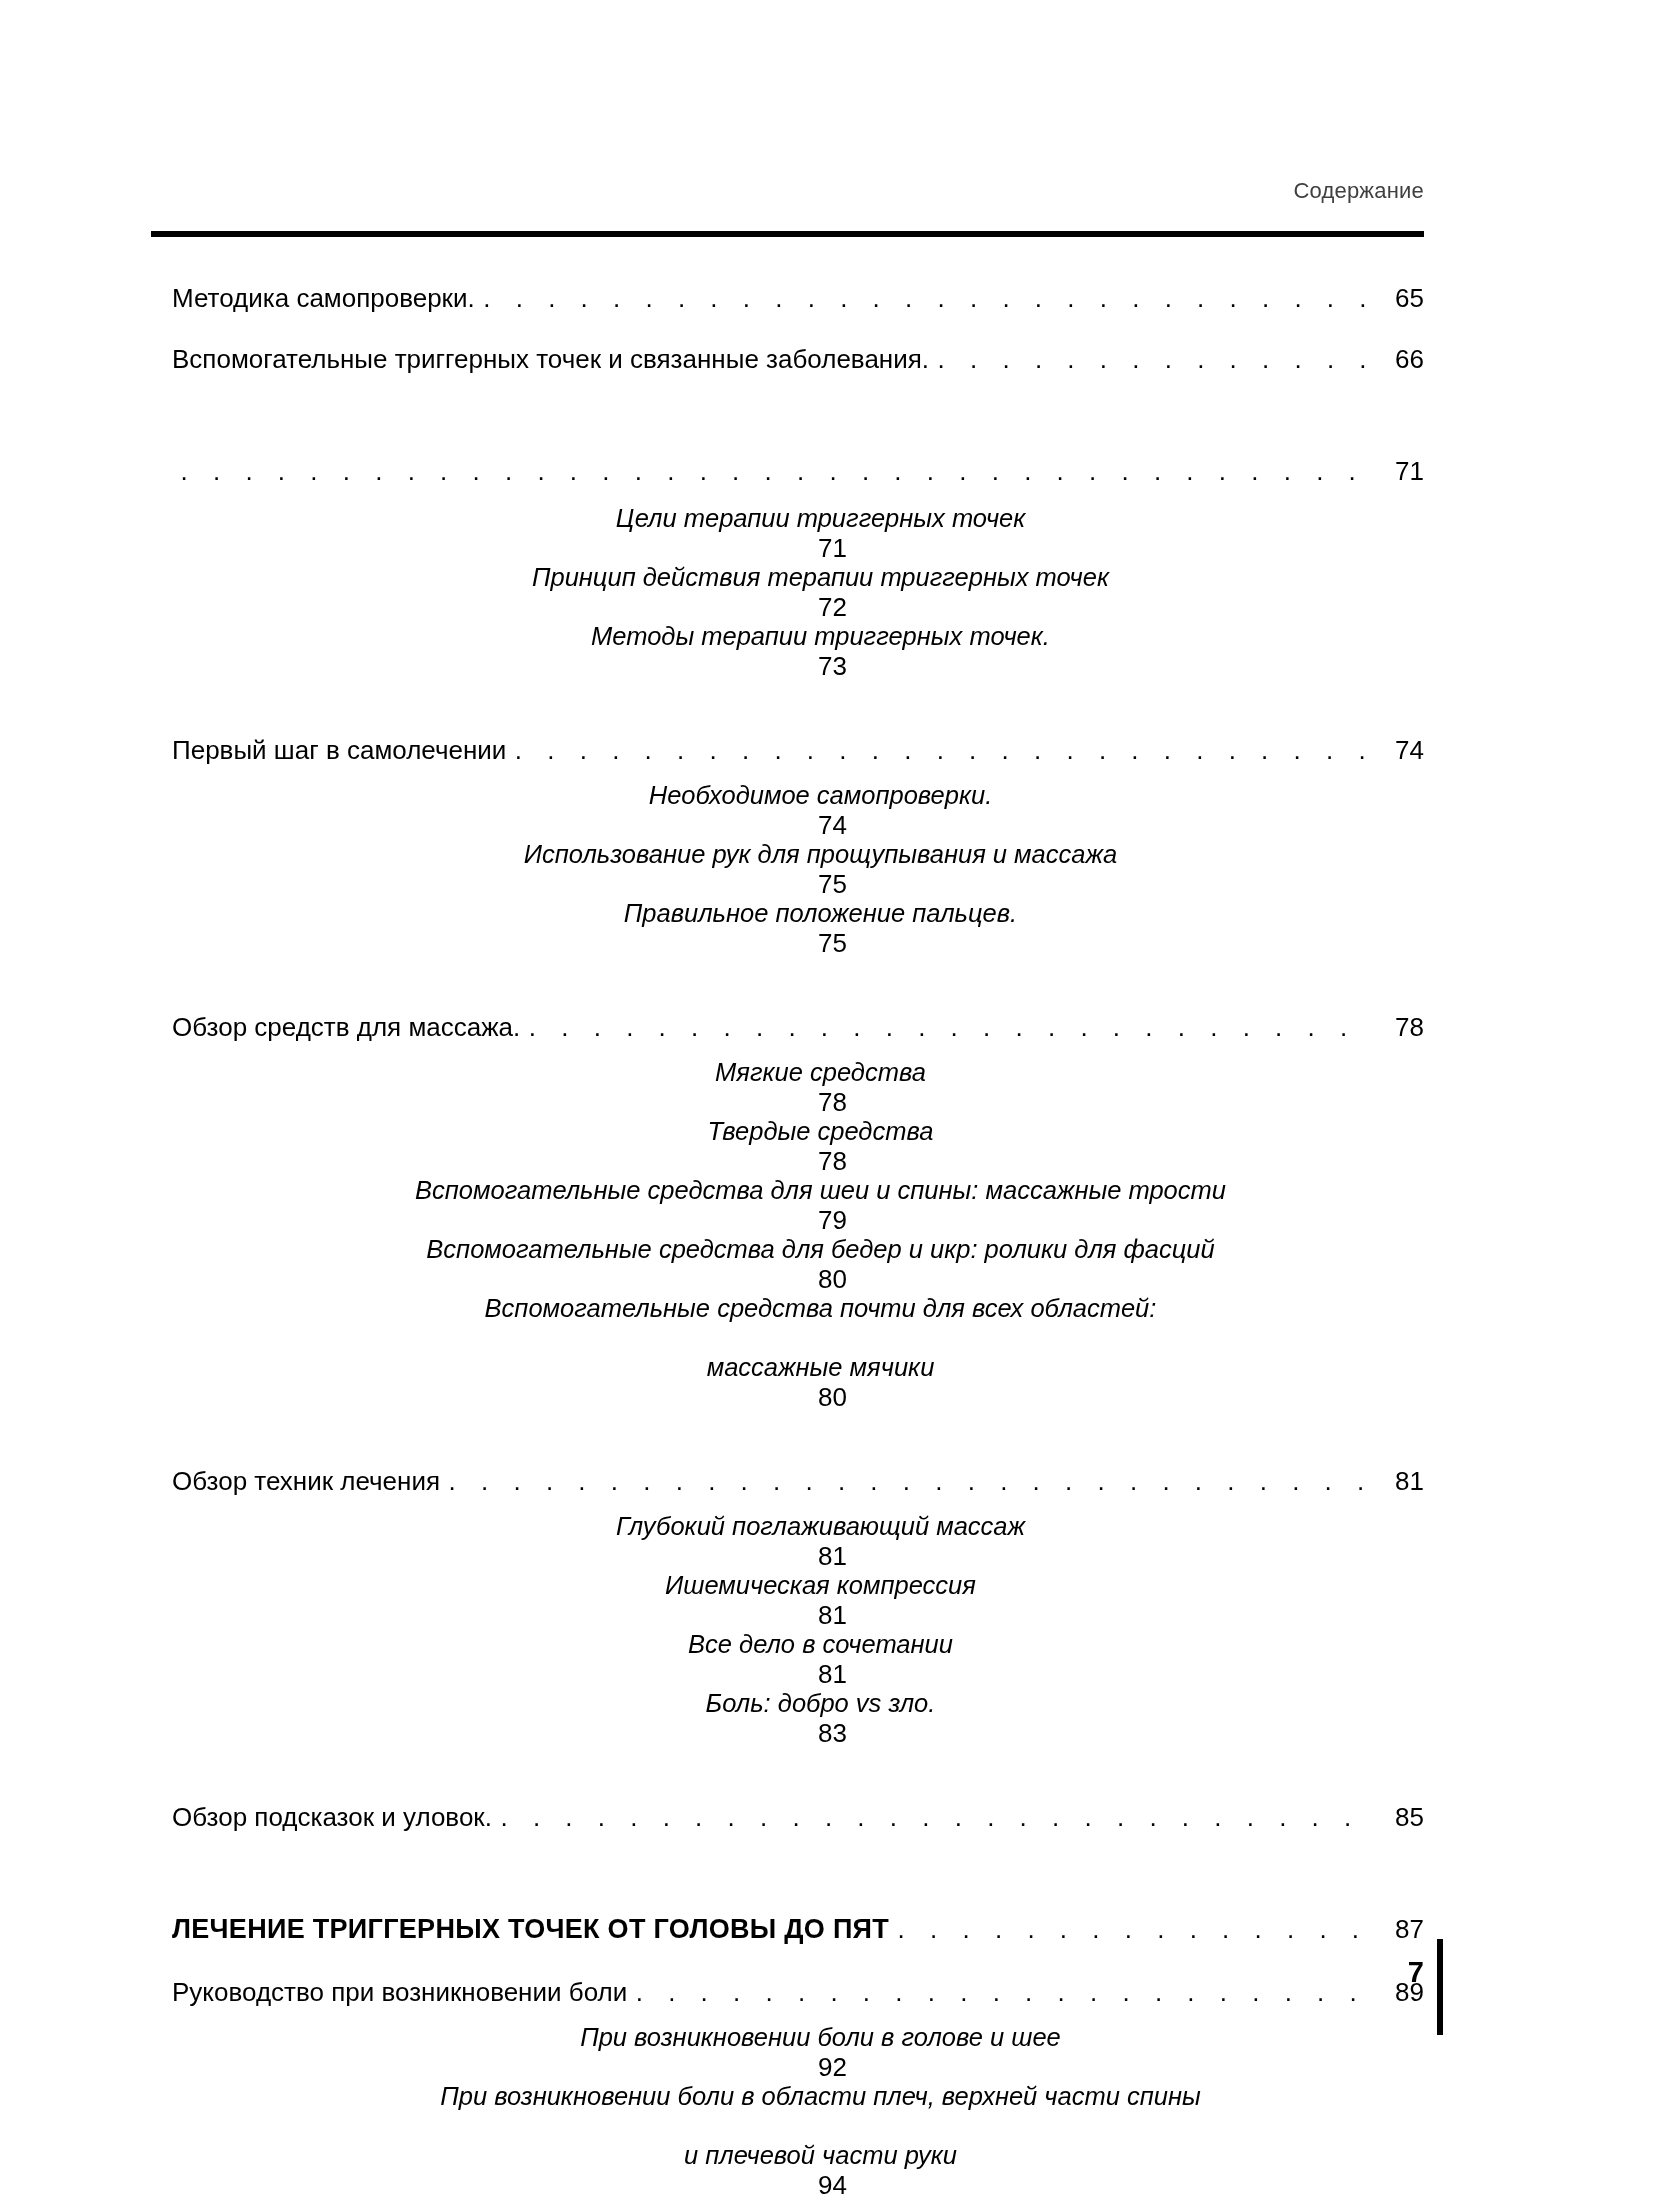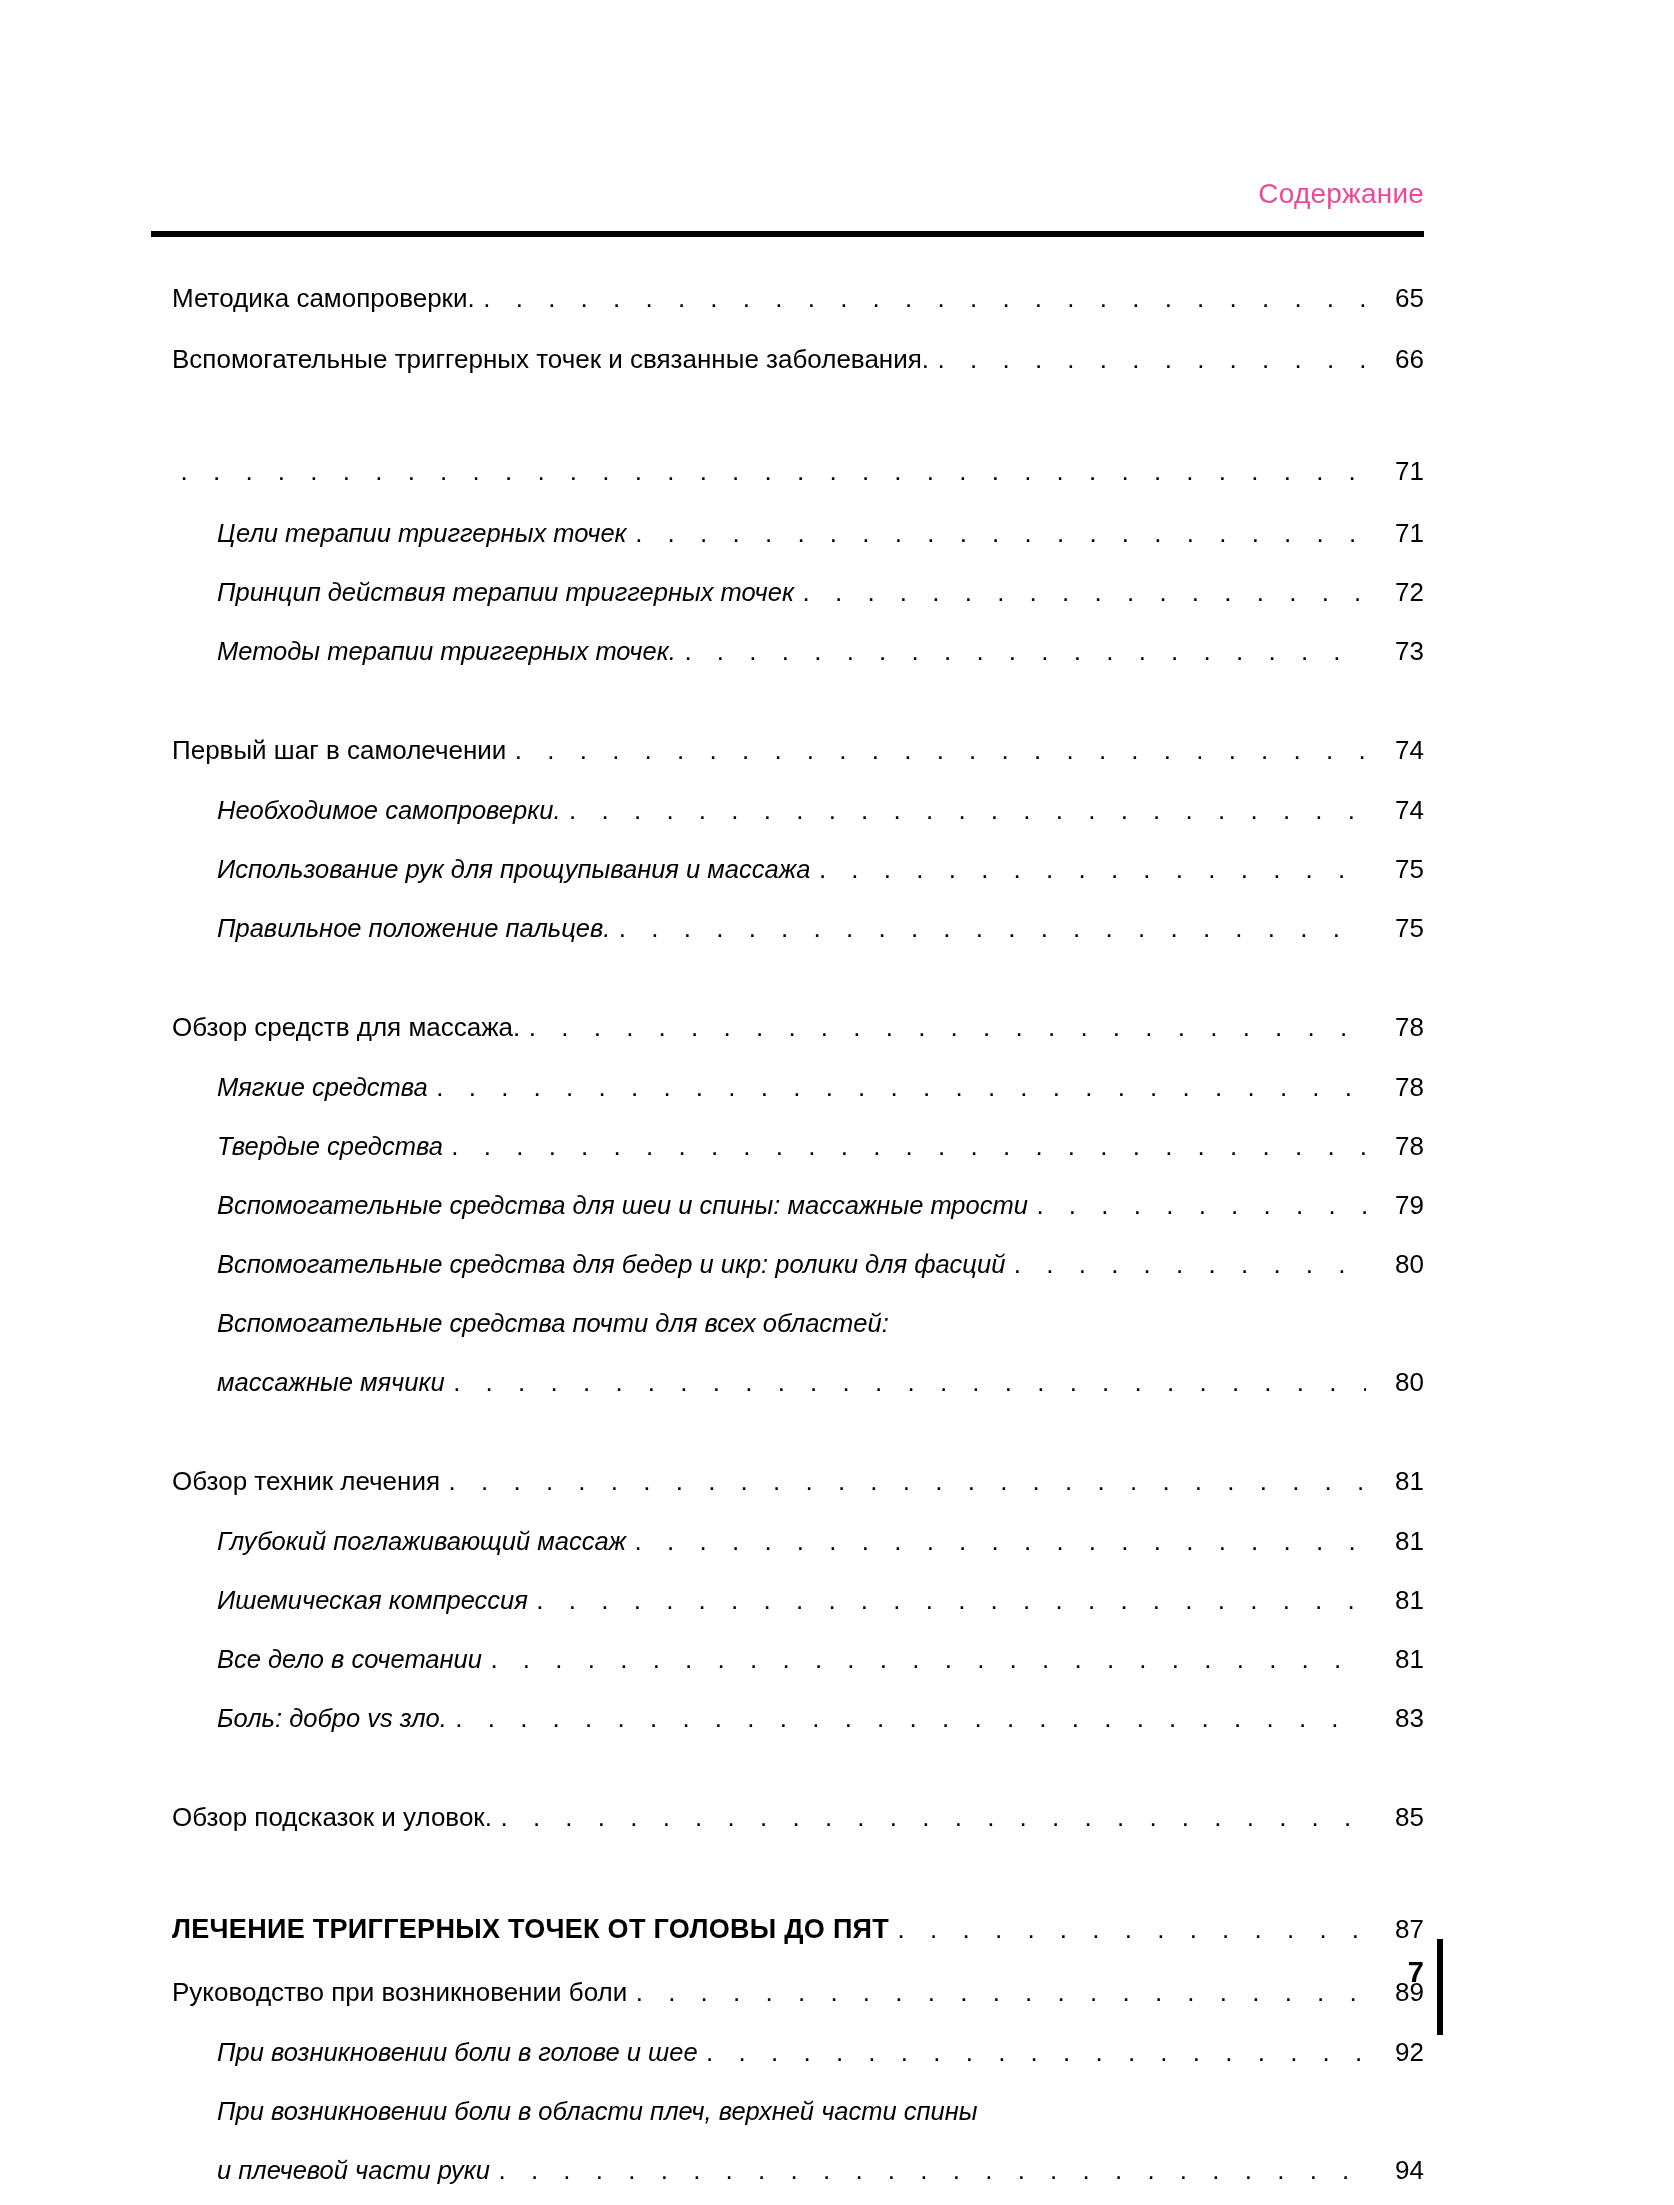--- a/index.html
+++ b/index.html
@@ -21,24 +21,24 @@
     box-sizing: border-box;
   }
 
   
   .running-head {
     position: absolute;
     left: 151px;
     right: 250px;
     top: 180px;
     text-align: right;
-    font-size: 28px;
+    font-size: 22px;
     font-weight: 400;
     letter-spacing: 0.2px;
-    color: #ec4899;
+    color: #404040;
     line-height: 1;
   }
   .head-rule {
     position: absolute;
     left: 151px;
     top: 231px;
     width: 1273px;
     height: 6px;
     background: #000000;
   }
@@ -101,20 +101,21 @@
   .lvl-part .page-no { width: 53px; font-size: 26px; font-weight: 400; letter-spacing: 0; }
   .lvl-part .leader { font-size: 26px; font-weight: 400; letter-spacing: 9px; }
 
   
   .lvl-sub {
     font-size: 25.5px;
     font-weight: 400;
     font-style: italic;
     padding-left: 66px;
     height: 59px;
+    flex-direction: column;
   }
   .lvl-sub .page-no { width: 53px; font-size: 26px; font-style: normal; }
   .lvl-sub .leader { font-size: 26px; font-style: normal; }
 
   
   .entry.nowrap-leader .leader,
   .entry.nowrap-leader .page-no { visibility: hidden; }
   .gap-md { height: 39px; }
   .gap-lg { height: 48px; }
 

